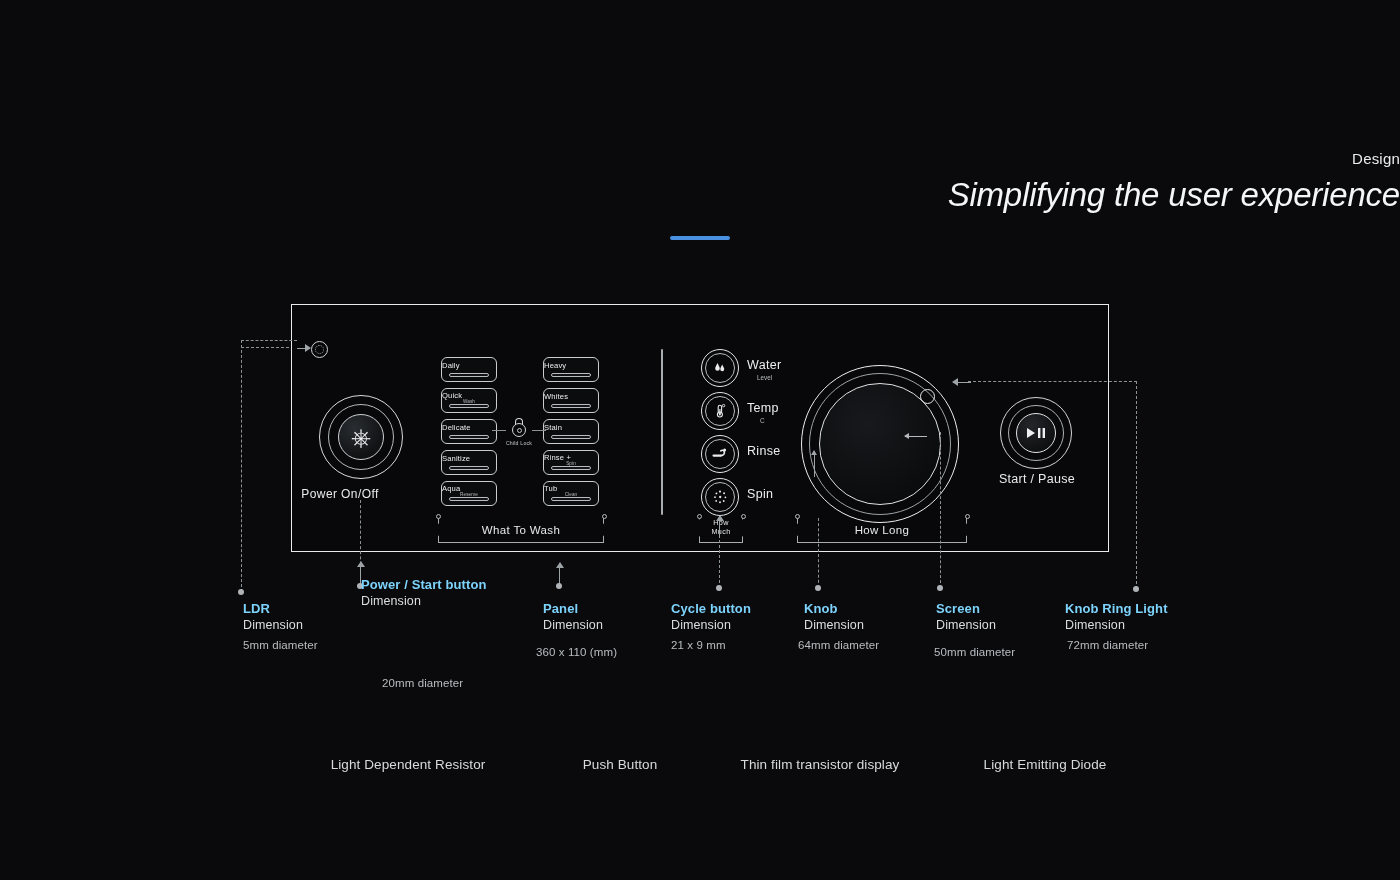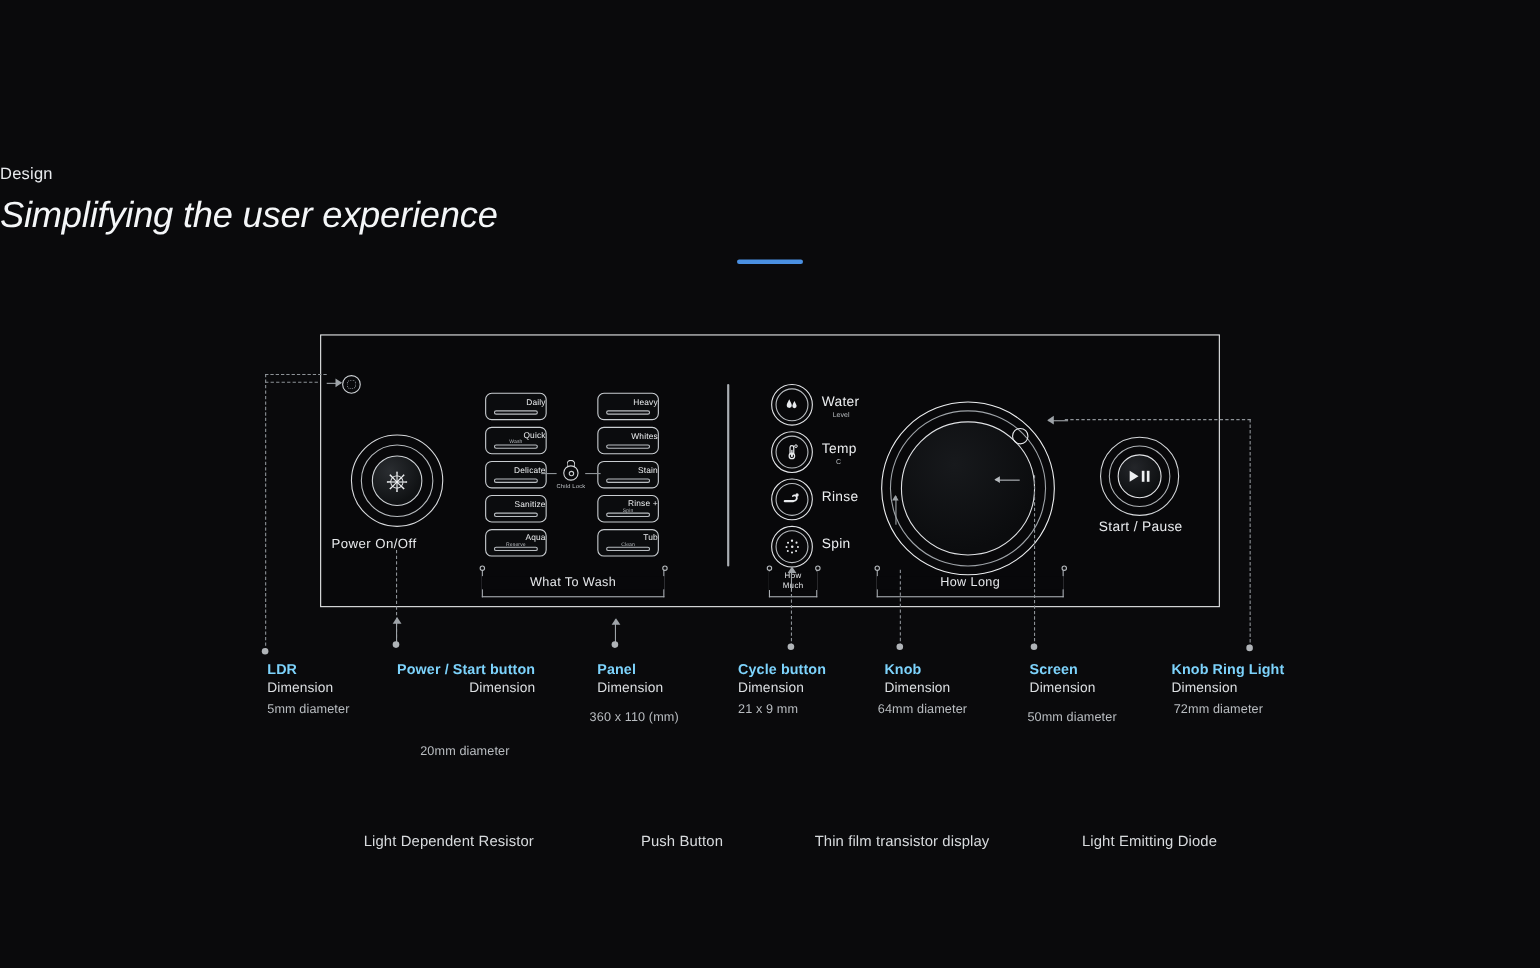--- a/index.html
+++ b/index.html
@@ -5,21 +5,21 @@
   * { box-sizing: border-box; margin: 0; padding: 0; }
   html, body {
     width: 1400px; height: 880px;
     background: #0a0a0c;
     font-family: "Liberation Sans", sans-serif;
     overflow: hidden;
   }
   #stage { position: relative; width: 1400px; height: 880px; background: #0a0a0c; }
 
   
-  .hdr { position: absolute; left: 0; top: 150px; width: 1400px; text-align: left; }
+  .hdr { position: absolute; left: 0; top: 150px; width: 1400px; text-align: right; }
   .hdr-kicker { font-size: 15px; color: #e9ebee; letter-spacing: .2px; }
   .hdr-title { font-size: 33px; color: #f4f6f8; font-weight: 400; margin-top: 9px; letter-spacing: -.2px; font-style: italic; }
   .hdr-rule { width: 60px; height: 4px; background: #4a90e2; margin: 22px auto 0; border-radius: 2px; }
 
   
   .panel {
     position: absolute; left: 291px; top: 304px; width: 818px; height: 248px;
     border: 1.4px solid #e8eaec; background: #08080a;
   }
   .vdiv { position: absolute; left: 369px; top: 44px; width: 2px; height: 166px;
@@ -41,21 +41,21 @@
              font-size: 25px; color: #eef0f2; line-height: 1; }
   .pwr-lbl { position: absolute; left: -6px; top: 182px; width: 108px; text-align: center;
              font-size: 12px; color: #e7e9ec; letter-spacing: .4px; }
 
   
   .cyccol { position: absolute; }
   .cyccol.left { left: 149px; top: 52px; }
   .cyccol.right { left: 251px; top: 52px; }
   .cyc { width: 56px; height: 25px; border: 1px solid #c9cdd1; border-radius: 6px;
          position: relative; margin-bottom: 6px; background: #0b0c0e; }
-  .cyc .t1 { position: absolute; left: 0; right: 0; top: 2.5px; text-align: right;
+  .cyc .t1 { position: absolute; left: 0; right: 0; top: 2.5px; text-align: left;
              font-size: 7.6px; color: #eceef0; letter-spacing: .15px; }
   .cyc.two .t1 { top: 1.5px; }
   .cyc .t2 { position: absolute; left: 0; right: 0; top: 10px; text-align: center;
              font-size: 4.6px; color: #b8bcc0; letter-spacing: .1px; }
   .cyc .bar { position: absolute; left: 7px; right: 7px; bottom: 4px; height: 4px;
               border: .8px solid #b9bdc1; border-radius: 2.5px; background: #121316; }
 
   
   .clock { position: absolute; left: 206px; top: 114px; width: 42px; height: 34px; }
   .clock .ln { position: absolute; top: 11px; height: 1px; background: #8d9297; }
@@ -377,21 +377,21 @@
   <div class="larrow" style="left:953px; top:381.5px; width:18px;"></div>
   <div class="dash-v" style="left:1136px; top:381px; height:208px;"></div>
   <div class="enddot" style="left:1133px; top:586px;"></div>
 
   <div class="callout" style="left:243px; top:601px;">
     <div class="co-t">LDR</div>
     <div class="co-s">Dimension</div>
   </div>
   <div class="co-v" style="position:absolute; left:243px; top:639px;">5mm diameter</div>
 
-  <div class="callout" style="left:361px; top:601px;text-align:right;">
+  <div class="callout" style="left:361px; top:577px;">
     <div class="co-t">Power / Start  button</div>
     <div class="co-s">Dimension</div>
   </div>
   <div class="co-v" style="position:absolute; left:366px; top:677px;margin-left:16px;">20mm diameter</div>
 
   <div class="callout" style="left:543px; top:601px;">
     <div class="co-t">Panel</div>
     <div class="co-s">Dimension</div>
   </div>
   <div class="co-v" style="position:absolute; left:536px; top:646px;">360 x 110 (mm)</div>

